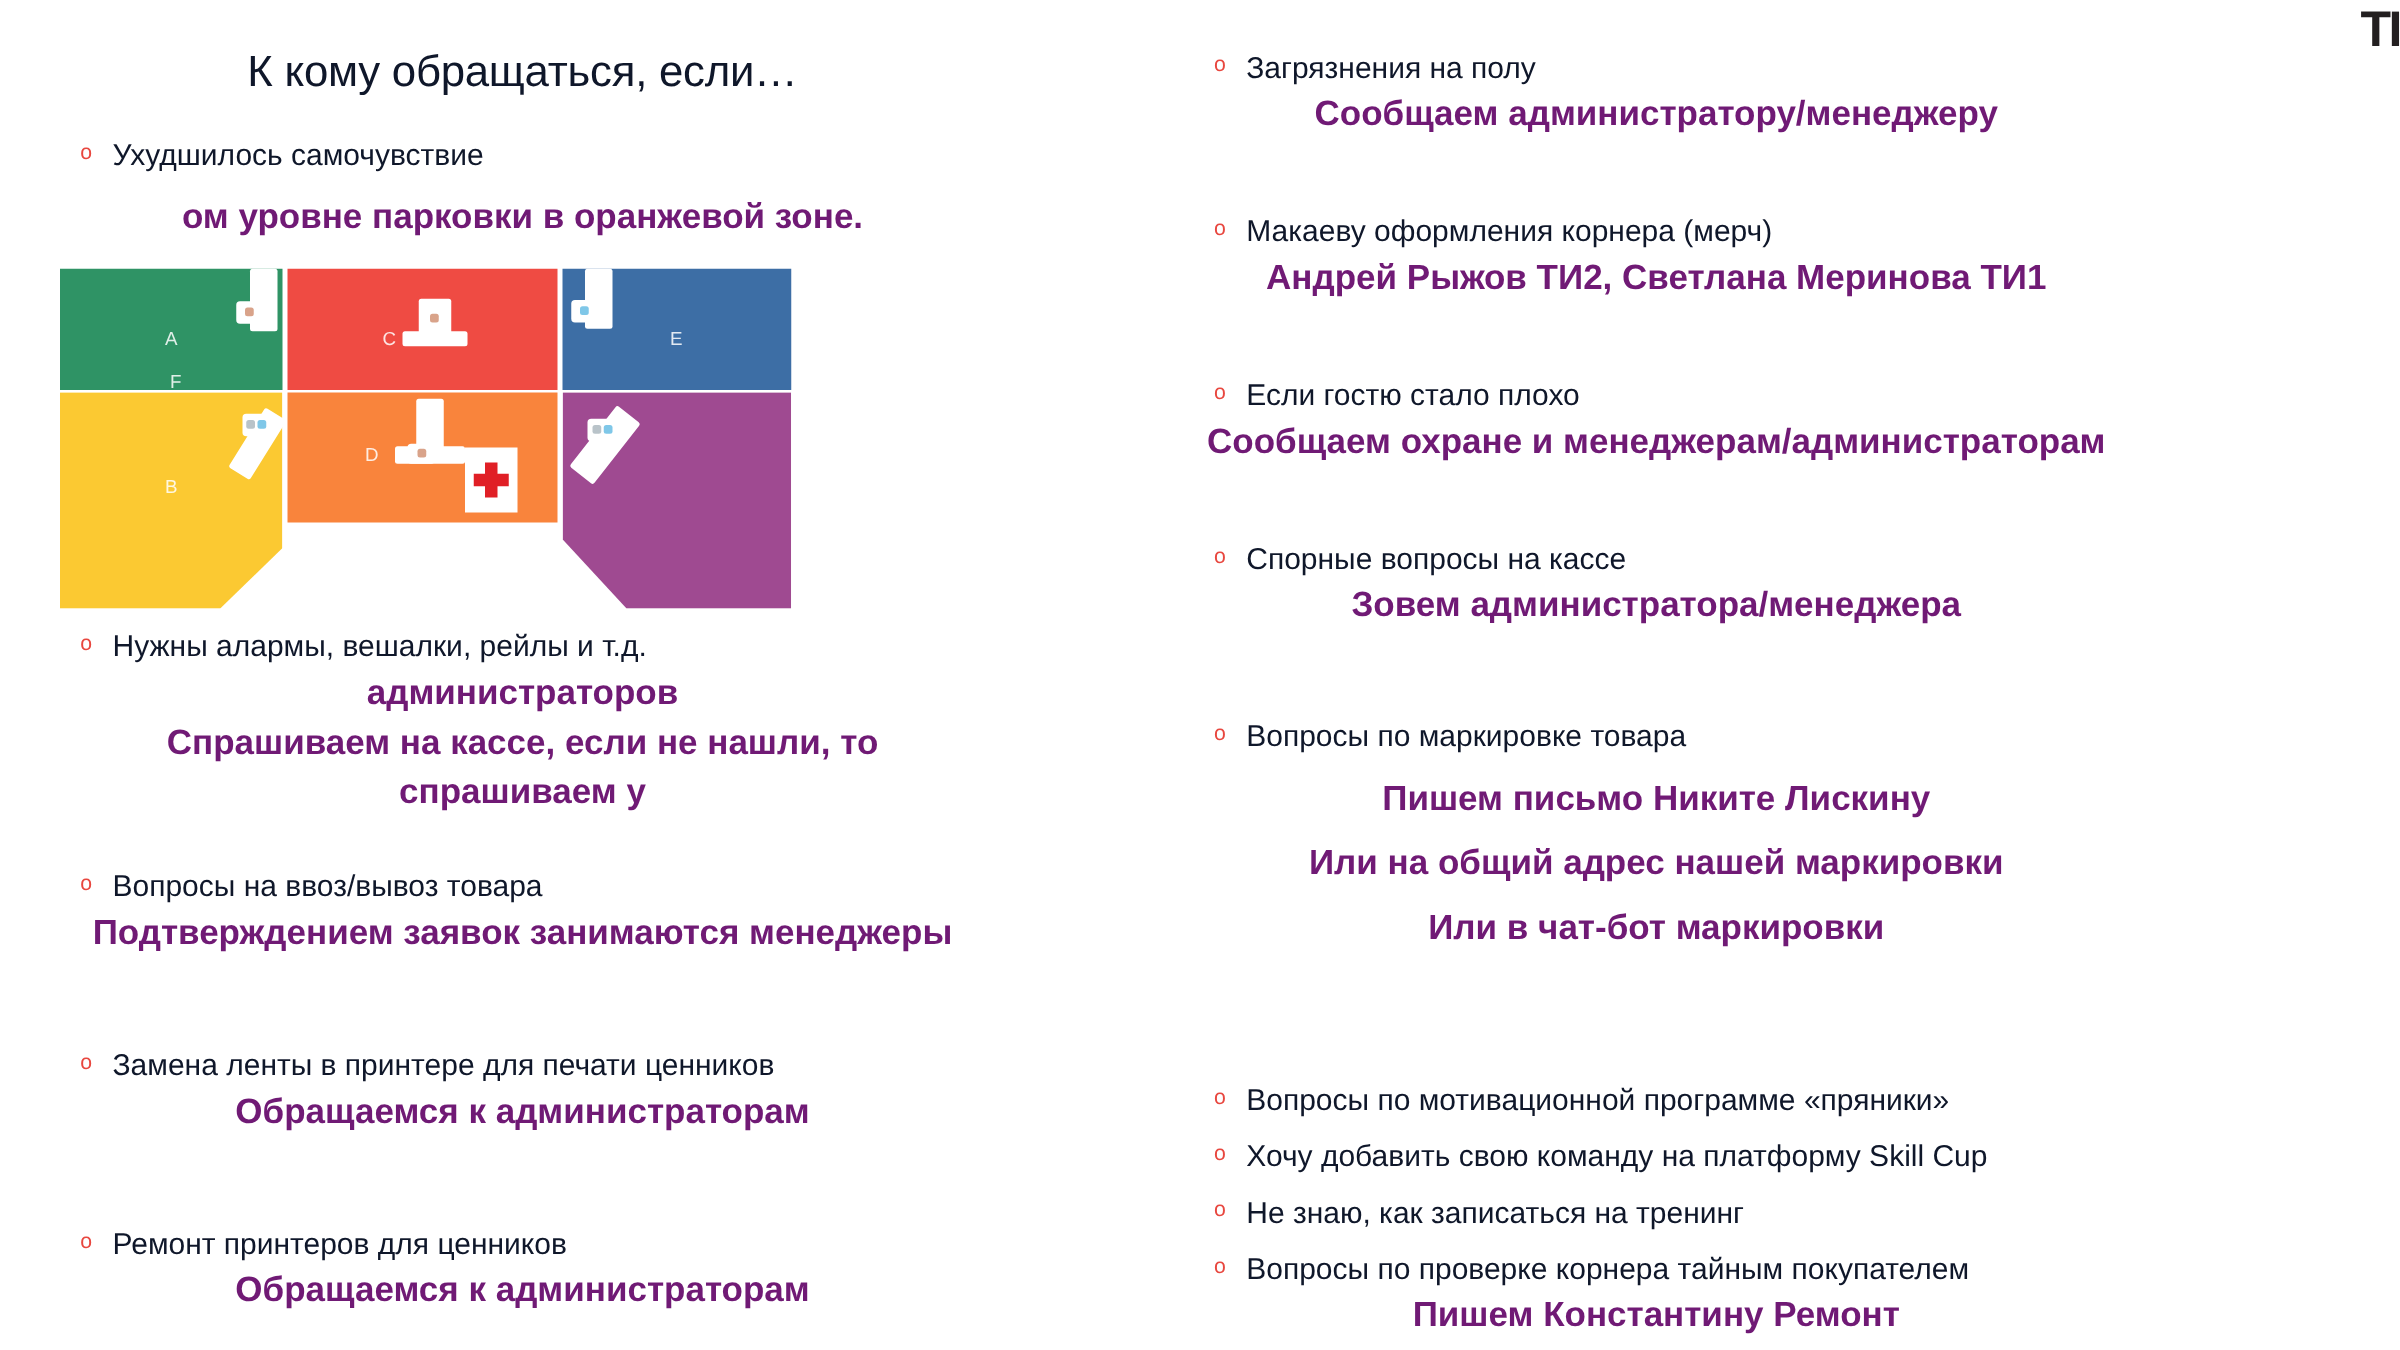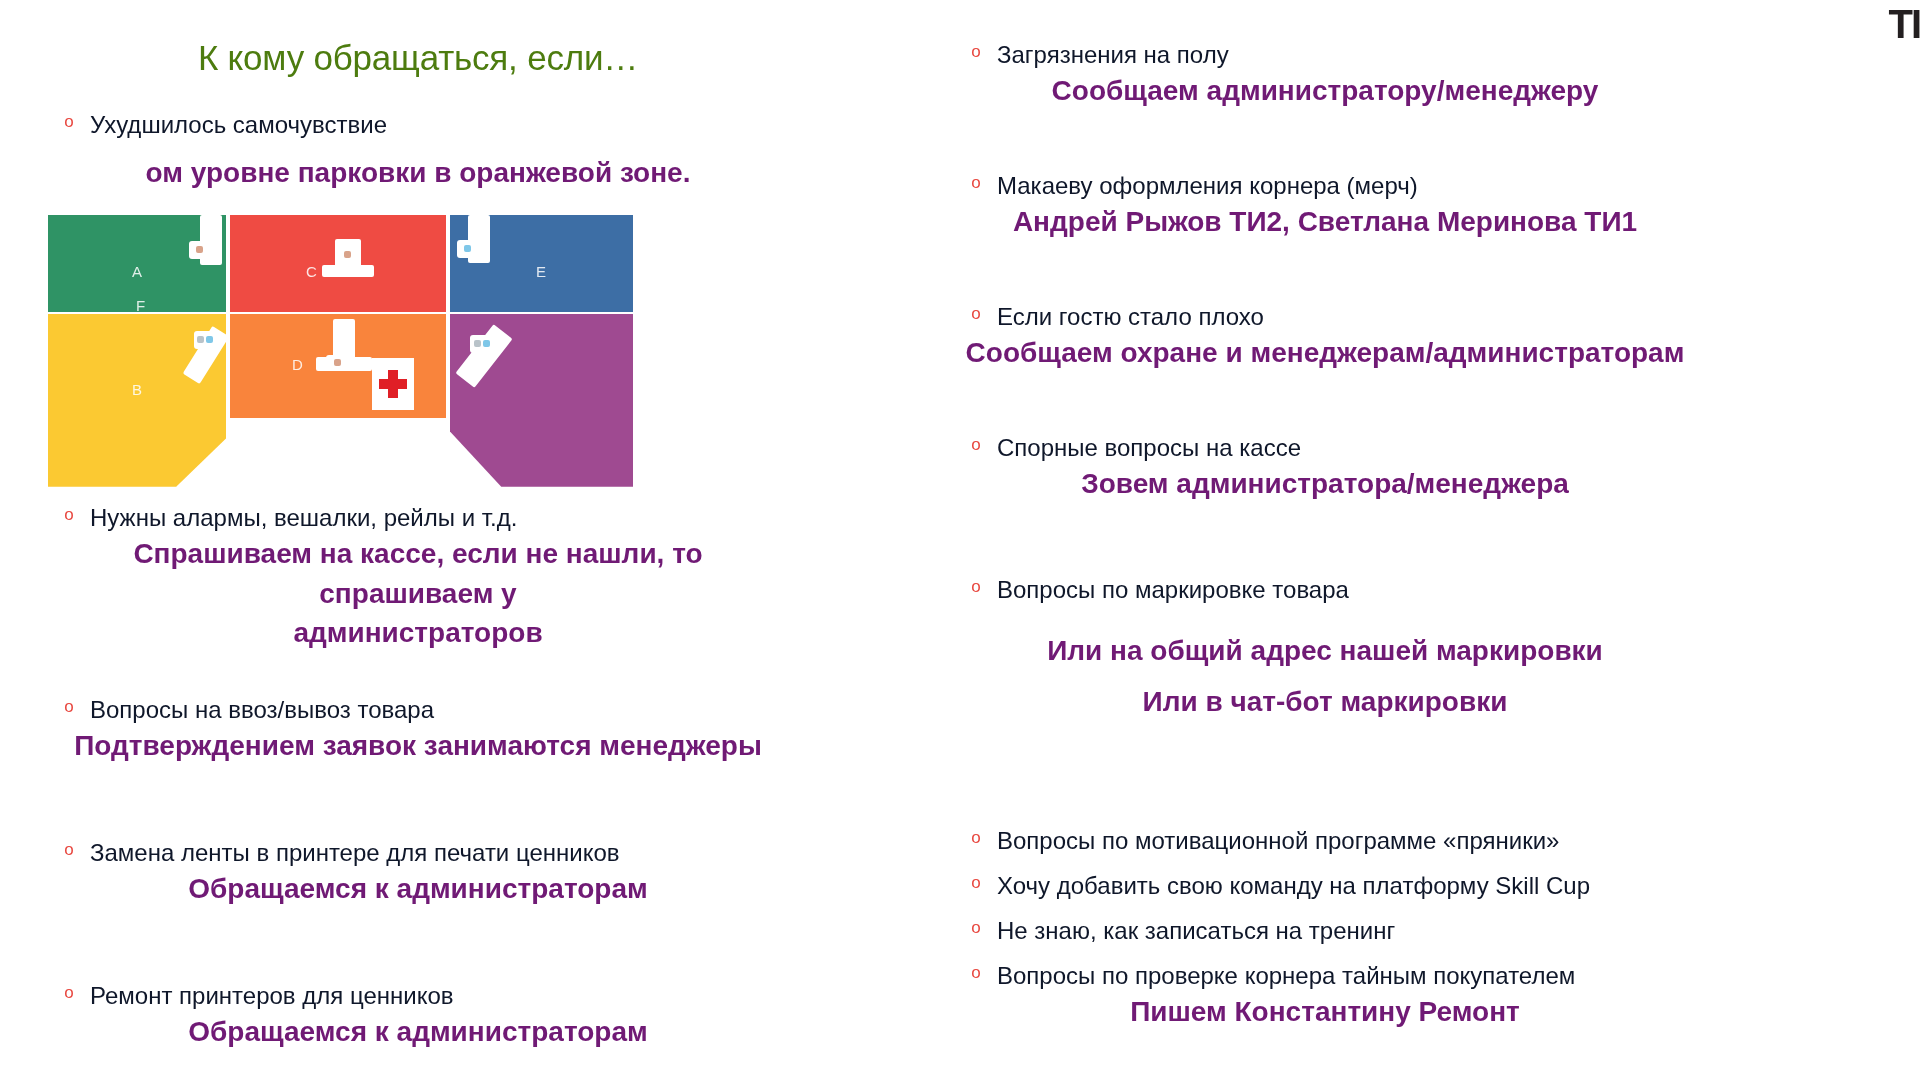--- a/index.html
+++ b/index.html
@@ -45,21 +45,21 @@
   .col-right {
     position: absolute;
     left: 955px;
     top: 38px;
     width: 740px;
   }
 
   .page-title {
     font-size: 35px;
     font-weight: 400;
-    color: #4d7c0f;
+    color: #0f172a;
     letter-spacing: -0.2px;
     margin-bottom: 30px;
     white-space: nowrap;
   }
 
   
   .block { margin-bottom: 6px; }
 
   .bullet-row {
     display: flex;
@@ -246,22 +246,22 @@
         </div>
 
       </div>
     </div>
 
     <div class="block">
       <div class="bullet-row">
         <span class="bullet-marker">o</span>
         <span class="bullet-text">Нужны алармы, вешалки, рейлы и т.д.</span>
       </div>
+      <div class="plain-line">администраторов</div>
       <div class="plain-line">Спрашиваем на кассе, если не нашли, то спрашиваем у</div>
-      <div class="plain-line">администраторов</div>
     </div>
 
     <div class="gap-md"></div>
 
     <div class="block">
       <div class="bullet-row">
         <span class="bullet-marker">o</span>
         <span class="bullet-text">Вопросы на ввоз/вывоз товара</span>
       </div>
       <div class="plain-line">Подтверждением заявок занимаются менеджеры</div>
@@ -330,20 +330,21 @@
     </div>
 
     <div class="gap-xl"></div>
 
     <div class="block">
       <div class="bullet-row">
         <span class="bullet-marker">o</span>
         <span class="bullet-text">Вопросы по маркировке товара</span>
       </div>
       <div class="gap-sm"></div>
+      <div class="plain-line">Пишем письмо Никите Лискину</div>
       <div class="gap-sm"></div>
       <div class="plain-line">Или на общий адрес нашей маркировки</div>
       <div class="gap-sm"></div>
       <div class="plain-line">Или в чат-бот маркировки</div>
     </div>
 
     <div style="height:96px;"></div>
 
     <div class="block">
       <div class="bullet-row">

